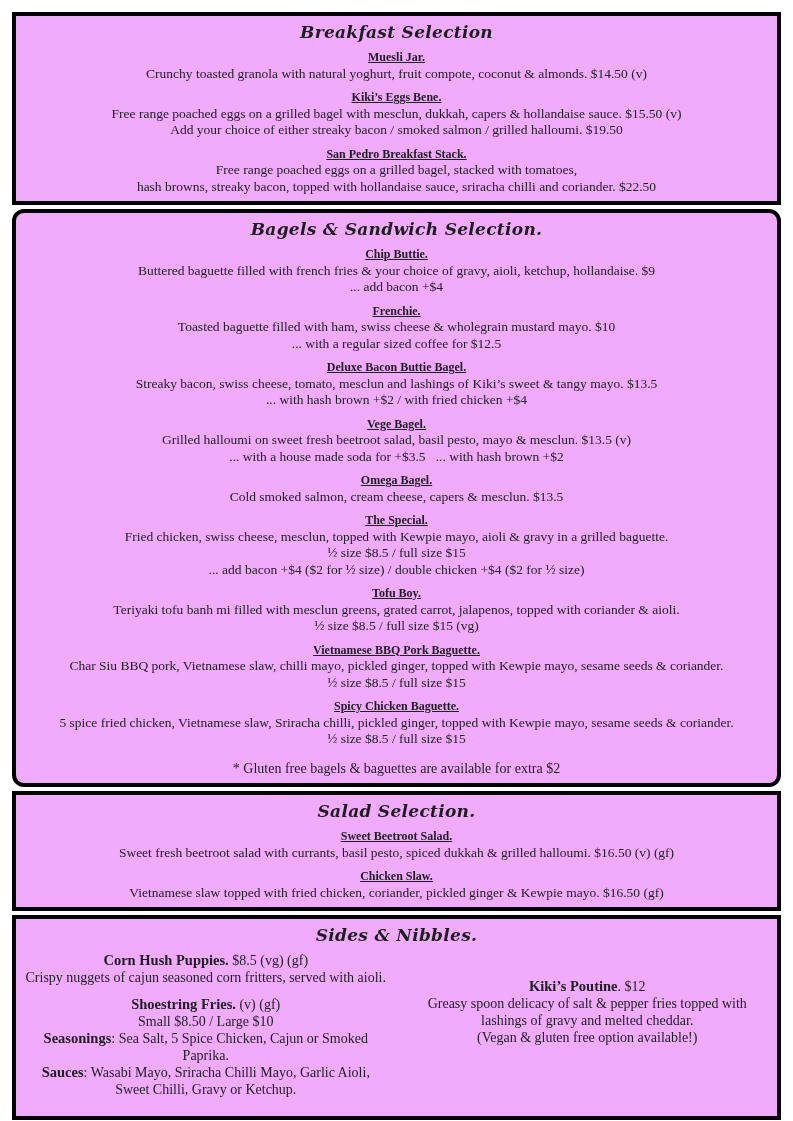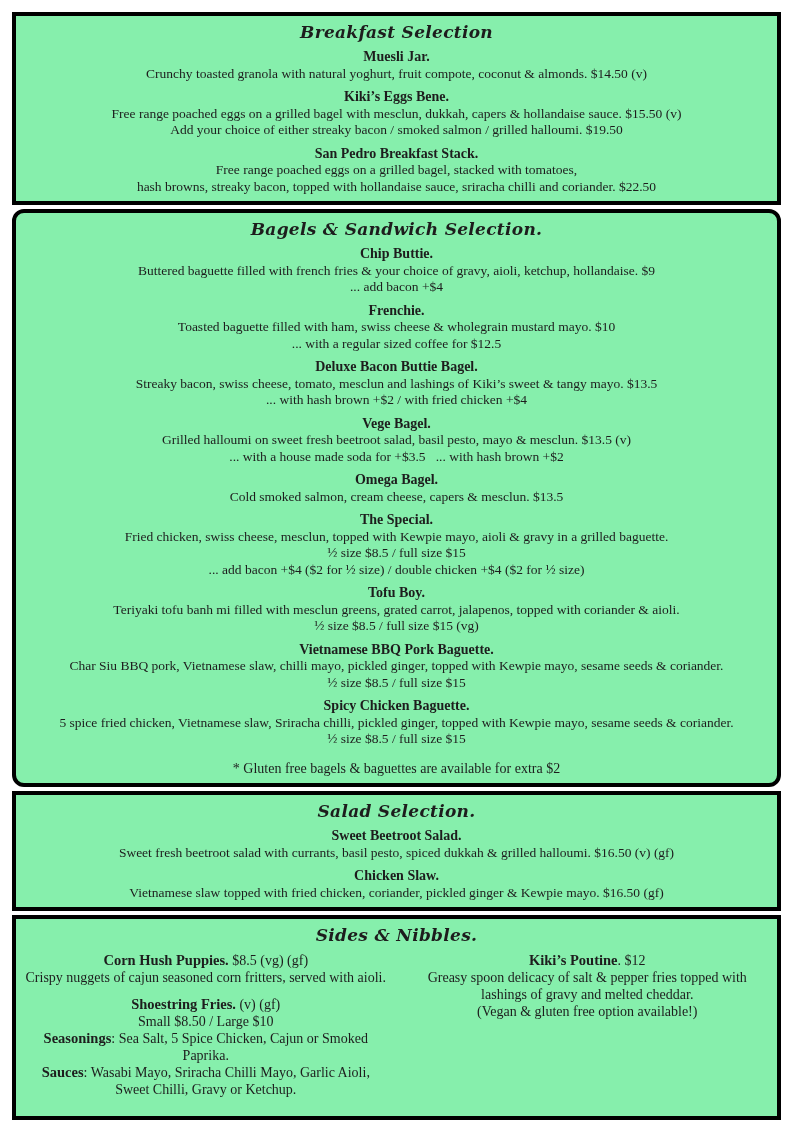--- a/index.html
+++ b/index.html
@@ -13,43 +13,44 @@
     box-sizing: border-box;
     width: 793px;
     padding: 12px 12px 6px 12px;
     display: flex;
     flex-direction: column;
     gap: 4px;
   }
   .box {
     box-sizing: border-box;
     border: 4px solid #000000;
-    background: #86efac;
+    background: #f0abfc;
     padding: 4px 8px 6px 8px;
     text-align: center;
   }
   .box-breakfast { min-height: 186px; }
   .box-bagels    { min-height: 578px; border-radius: 12px; }
   .box-salads    { min-height: 116px; }
   .box-sides     { min-height: 205px; }
   .section-title {
     font-family: "DejaVu Serif", serif;
     font-style: italic;
     font-weight: 700;
     font-size: 17px;
     line-height: 20px;
     letter-spacing: 0.3px;
     margin: 2px 0 7px 0;
   }
   .item { margin-bottom: 7px; }
   .item:last-child { margin-bottom: 0; }
   .name {
     font-weight: 700;
-    font-size: 14px;
+    font-size: 12px;
     line-height: 16.5px;
+    text-decoration: underline;
   }
   .line {
     font-size: 13.5px;
     line-height: 16.5px;
   }
   .footnote {
     font-size: 14px;
     line-height: 16.5px;
     margin-top: 13px;
   }
@@ -59,21 +60,21 @@
     grid-template-columns: 1fr 1fr;
     column-gap: 18px;
     text-align: center;
   }
   .box-sides .item { margin-bottom: 10px; }
   .box-sides .line { font-size: 14px; line-height: 17px; }
   .box-sides .name-inline {
     font-weight: 700;
     font-size: 14.5px;
   }
-  .gap-lg { }
+  .gap-lg { margin-top: 26px; }
 </style>
 </head>
 <body>
 
 <div class="page">
 
   <div class="box box-breakfast">
     <div class="section-title">Breakfast Selection</div>
 
     <div class="item">

